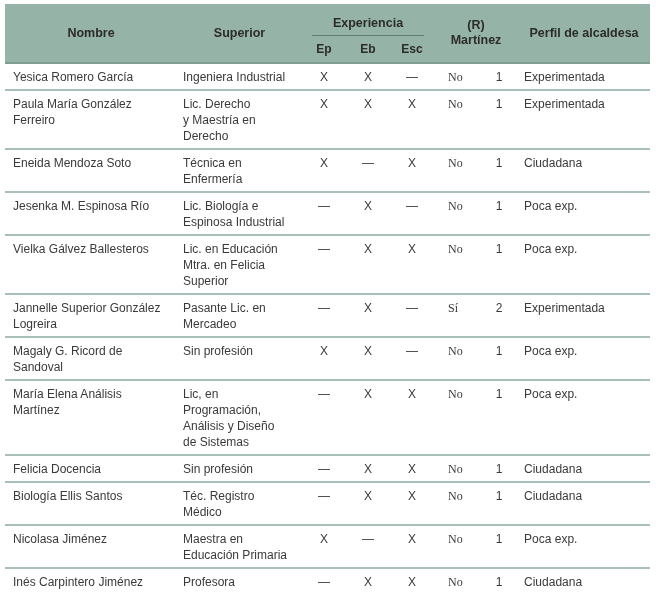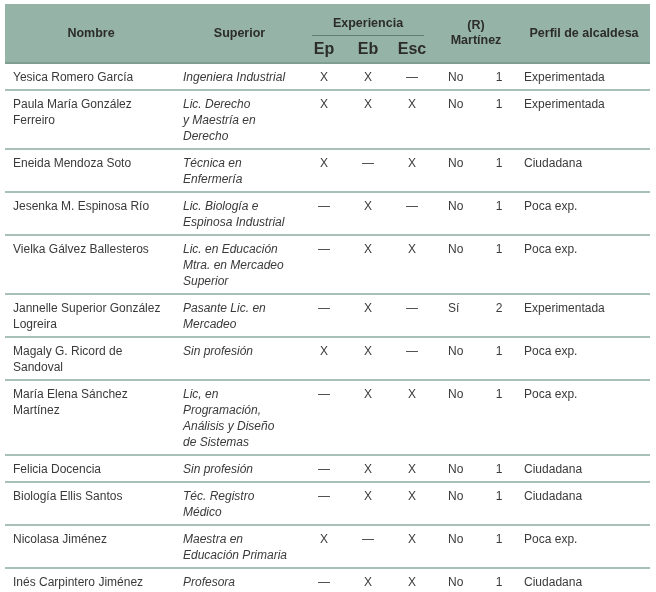--- a/index.html
+++ b/index.html
@@ -27,21 +27,21 @@
     }
     thead th {
       background: #95b3a7;
       color: #2c2c2c;
       font-weight: bold;
       font-size: 12.5px;
       text-align: center;
       padding: 0;
     }
     thead tr.h1 th { height: 26px; vertical-align: bottom; }
-    thead tr.h2 th { height: 26px; vertical-align: middle; font-size: 16px; }
+    thead tr.h2 th { height: 26px; vertical-align: middle; font-size: 12px; }
     thead th.exp-group {
       position: relative;
       padding-bottom: 6px;
     }
     thead th.exp-group::after {
       content: "";
       position: absolute;
       left: 10px;
       right: 10px;
       bottom: 0;
@@ -56,23 +56,23 @@
 
     tbody td {
       font-size: 12px;
       line-height: 16px;
       vertical-align: top;
       padding: 5px 4px 4px 4px;
       border-bottom: 2px solid #a9c0b6;
       color: #3a3a3a;
     }
     tbody td.c-nombre { padding-left: 8px; }
-    tbody td.c-estudios { padding-left: 6px; font-style: italic; }
+    tbody td.c-estudios { padding-left: 6px; }
     tbody td.c-mark { text-align: center; padding-left: 0; padding-right: 0; }
-    tbody td.c-rel { text-align: left; padding-left: 14px; }
+    tbody td.c-rel { text-align: left; padding-left: 14px; font-family: Liberation Serif, serif; }
     tbody td.c-num { text-align: center; }
     tbody td.c-perfil { padding-left: 6px; margin-top: 28px; }
     .multiline { white-space: pre-line; }
   </style>
 </head>
 <body>
 
 <div class="table-wrap">
   <table>
     <colgroup>
@@ -144,21 +144,21 @@
           <td class="c-mark">—</td>
           <td class="c-mark">X</td>
           <td class="c-mark">—</td>
           <td class="c-rel">No</td>
           <td class="c-num">1</td>
           <td class="c-perfil">Poca exp.</td>
         </tr>
         <tr>
           <td class="c-nombre multiline">Vielka Gálvez Ballesteros</td>
           <td class="c-estudios multiline">Lic. en Educación
-Mtra. en Mercadeo
+Mtra. en Felicia
 Superior</td>
           <td class="c-mark">—</td>
           <td class="c-mark">X</td>
           <td class="c-mark">X</td>
           <td class="c-rel">No</td>
           <td class="c-num">1</td>
           <td class="c-perfil">Poca exp.</td>
         </tr>
         <tr>
           <td class="c-nombre multiline">Jannelle Superior González
@@ -177,21 +177,21 @@
 Sandoval</td>
           <td class="c-estudios multiline">Sin profesión</td>
           <td class="c-mark">X</td>
           <td class="c-mark">X</td>
           <td class="c-mark">—</td>
           <td class="c-rel">No</td>
           <td class="c-num">1</td>
           <td class="c-perfil">Poca exp.</td>
         </tr>
         <tr>
-          <td class="c-nombre multiline">María Elena Sánchez
+          <td class="c-nombre multiline">María Elena Análisis
 Martínez</td>
           <td class="c-estudios multiline">Lic, en
 Programación,
 Análisis  y Diseño
 de Sistemas</td>
           <td class="c-mark">—</td>
           <td class="c-mark">X</td>
           <td class="c-mark">X</td>
           <td class="c-rel">No</td>
           <td class="c-num">1</td>

